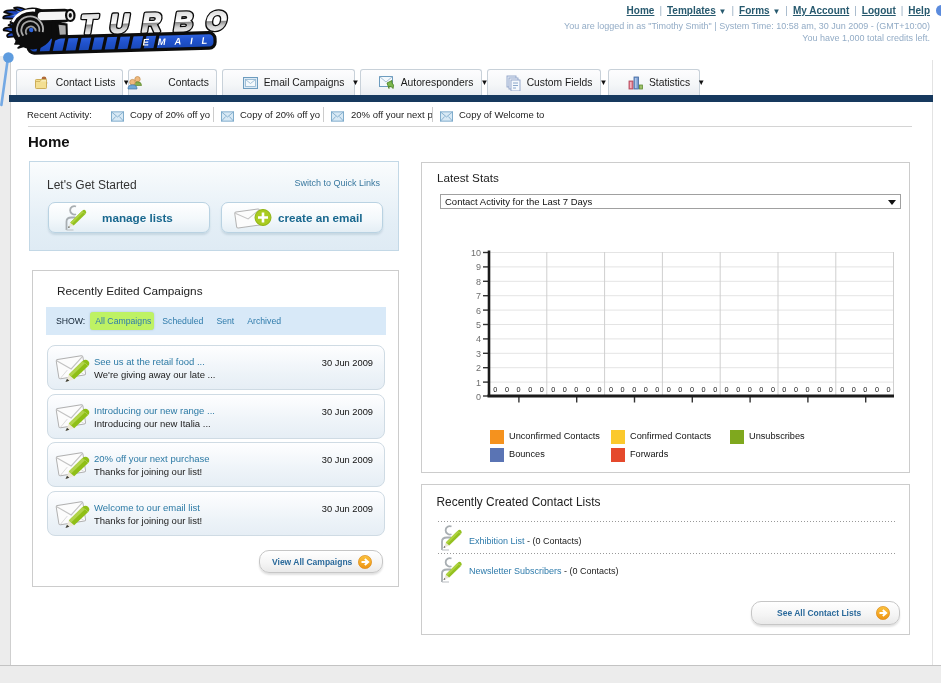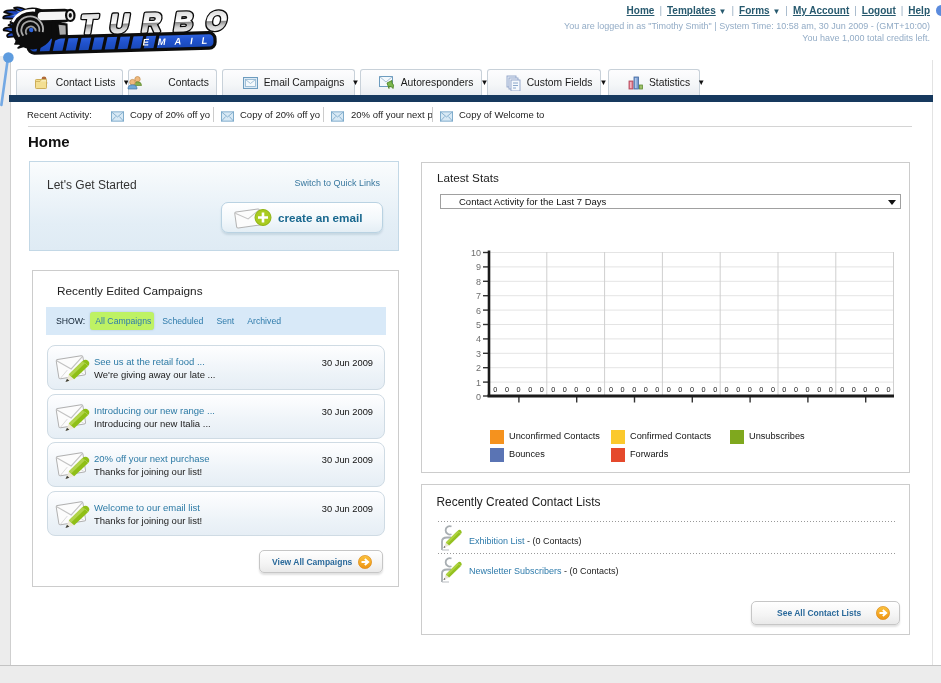--- a/index.html
+++ b/index.html
@@ -52,27 +52,27 @@
 #camp h2 { position:absolute; left:24px; top:13px; font-size:11.8px; font-weight:normal; color:#222; }
 #showbar { position:absolute; left:13px; top:36px; width:340px; height:28px; background:#d8e9f8; display:flex; align-items:center; font-size:8.7px; }
 #showbar .lbl { color:#123; margin-left:10px; }
 #showbar a { color:#2e7bab; text-decoration:none; }
 #allc { background:#bef264; border-radius:3px; padding:4px 3px 4px 5px; margin-left:5px; box-shadow:0 0 2px rgba(100,130,160,.4); }
 .citem { position:absolute; left:14px; width:338px; height:45px; background:linear-gradient(#fefeff,#edf3f8 65%,#e6eef5); border:1px solid #cfdbe4; border-radius:8px; }
 .citem .t { position:absolute; left:46px; top:10px; font-size:9.5px; color:#2c7aa5; }
 .citem .s { position:absolute; left:46px; top:23px; font-size:9.5px; color:#222; }
 .citem .d { position:absolute; right:11px; top:12px; font-size:9.3px; color:#111; }
 .citem svg.cic { position:absolute; left:7px; top:5px; }
-.gobtn { position:absolute; white-space:nowrap; background:linear-gradient(#ffffff,#f4f4f4 60%,#e9e9e9); border:1px solid #c6c6c6; border-radius:5px; box-shadow:0 2px 2px rgba(0,0,0,.12); display:flex; align-items:center; justify-content:space-between; font-weight:bold; color:#2b6a9b; }
+.gobtn { position:absolute; white-space:nowrap; background:linear-gradient(#ffffff,#f4f4f4 60%,#e9e9e9); border:1px solid #c6c6c6; border-radius:10px; box-shadow:0 2px 2px rgba(0,0,0,.12); display:flex; align-items:center; justify-content:space-between; font-weight:bold; color:#2b6a9b; }
 #viewall { left:226px; top:279px; width:124px; height:23px; font-size:8.5px; padding:0 10px 0 12px; }
 
 
 #stats { left:421px; top:162px; width:489px; height:311px; background:#fff; border:1px solid #ccc; }
 #stats h2 { position:absolute; left:15px; top:7.5px; font-size:11.7px; font-weight:normal; color:#222; }
-#sel { position:absolute; left:18px; top:31px; width:461px; height:15px; border:1px solid #a0a0a0; background:#fff; font-size:9.5px; color:#111; display:flex; align-items:center; padding-left:18px; }
+#sel { position:absolute; left:18px; top:31px; width:461px; height:15px; border:1px solid #a0a0a0; background:#fff; font-size:9.5px; color:#111; display:flex; align-items:center; padding-left:4px; }
 #sel .ar { position:absolute; right:4px; top:5px; width:0; height:0; border-left:4.5px solid transparent; border-right:4.5px solid transparent; border-top:5px solid #111; }
 .leg { position:absolute; width:14px; height:14px; }
 .legt { position:absolute; font-size:9.2px; color:#111; }
 
 
 #clists { left:421px; top:484px; width:489px; height:151px; background:#fff; border:1px solid #ccc; }
 #clists h2 { position:absolute; left:14.5px; top:10px; font-size:11.9px; font-weight:normal; color:#222; }
 .dotline { position:absolute; left:16px; width:457px; height:1px; background-image:repeating-linear-gradient(90deg,#999 0 1px,transparent 1px 3px); }
 .clitem { position:absolute; left:47px; font-size:9px; color:#222; }
 .clitem a { color:#2e7bab; text-decoration:none; }
@@ -246,20 +246,33 @@
     <rect x="0.5" y="0.5" width="13" height="10" fill="#d8e9f5" stroke="#79a7c9" stroke-width="1"></rect>
     <path d="M0.5,0.5 L7,6 L13.5,0.5 M0.5,10.5 L5,5.5 M13.5,10.5 L9,5.5" fill="none" stroke="#79a7c9" stroke-width="0.9"></path>
   </svg>
 <div class="ritem abs" style="left:459px;">Copy of Welcome to</div>
 
 <div id="home" class="abs">Home</div>
 
 <div id="lgs" class="abs">
   <h2>Let's Get Started</h2>
   <span id="switchq">Switch to Quick Links</span>
+  <div class="bigbtn" id="btn-manage">
+      <svg style="margin-left:13px;" width="30" height="28" viewBox="0 0 27 28">
+        <path d="M12.5,2.5 A4.2,4.2 0 1,0 12.5,10.2" fill="none" stroke="#a8aeb2" stroke-width="1.8"></path>
+        <path d="M3,26 L3,17.5 Q3,13.5 8,13.5 L12,13.5" fill="none" stroke="#a8aeb2" stroke-width="1.8"></path>
+        <path d="M3,26 L10,26" fill="none" stroke="#c4c8cb" stroke-width="1.2"></path>
+        <path d="M4.5,24 L6.8,18.6 L10.2,21.6 Z" fill="#eae6d8"></path>
+        <path d="M4.5,24 L5.3,22.1 L6.5,23.2 Z" fill="#4a4a42"></path>
+        <polygon points="6.8,18.6 18.5,7 22,10 10.2,21.6" fill="#94c120"></polygon>
+        <polygon points="6.8,18.6 18.5,7 20,8.3 8.3,19.9" fill="#aed33f"></polygon>
+        <path d="M18.5,7 Q20.5,5 22,6.4 Q23.6,7.9 22,10 L18.5,7" fill="#94c120"></path>
+      </svg>
+      <span class="txt" style="margin-left:10px;">manage lists</span>
+    </div>
   <div class="bigbtn" id="btn-create">
       <svg style="margin-left:12px;" width="38" height="22" viewBox="0 0 38 22">
         <g transform="rotate(-8 14 11)">
           <rect x="1.5" y="3.5" width="25" height="16" rx="1.5" fill="#fcfcfc" stroke="#b3b3b3" stroke-width="1"></rect>
           <path d="M2,4.5 L14,12 L26,4.5" fill="none" stroke="#c4c4c4" stroke-width="1"></path>
         </g>
         <circle cx="29" cy="10.5" r="8" fill="#a9cb21" stroke="#8eb313" stroke-width="1"></circle>
         <path d="M29,5.5 V15.5 M24,10.5 H34" stroke="#ffffff" stroke-width="2.6"></path>
       </svg>
       <span class="txt" style="margin-left:6px;">create an email</span>

